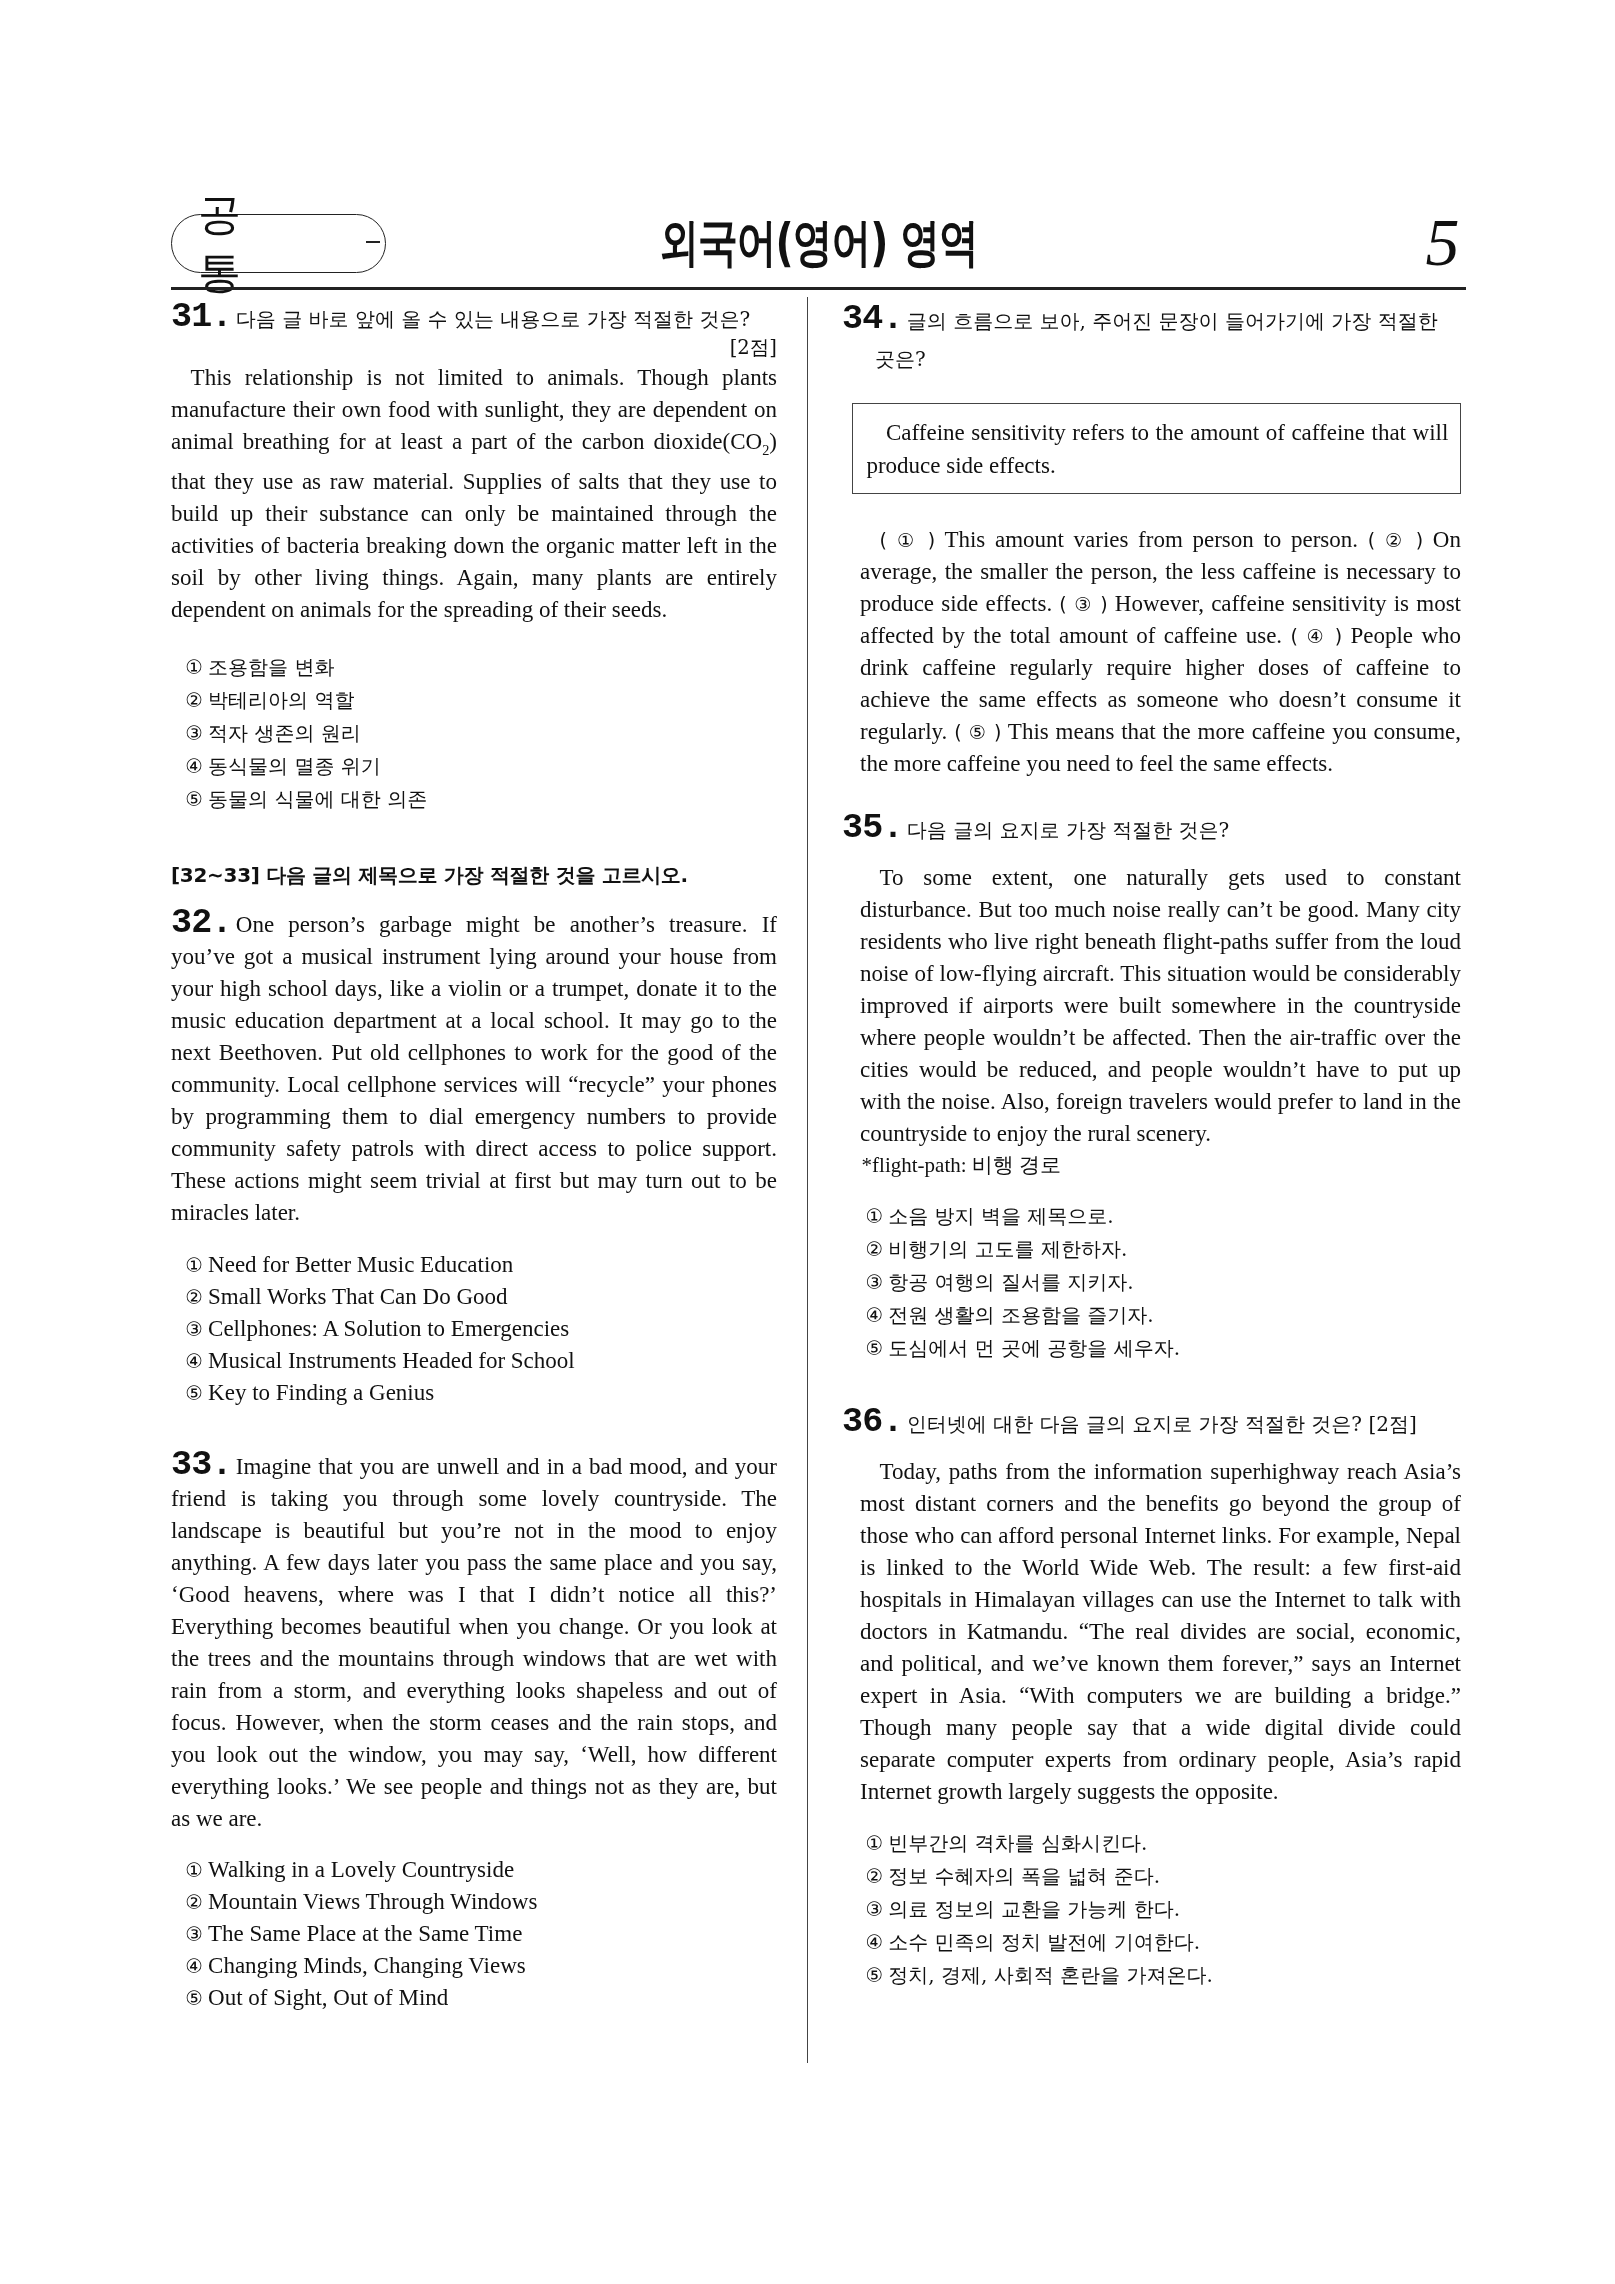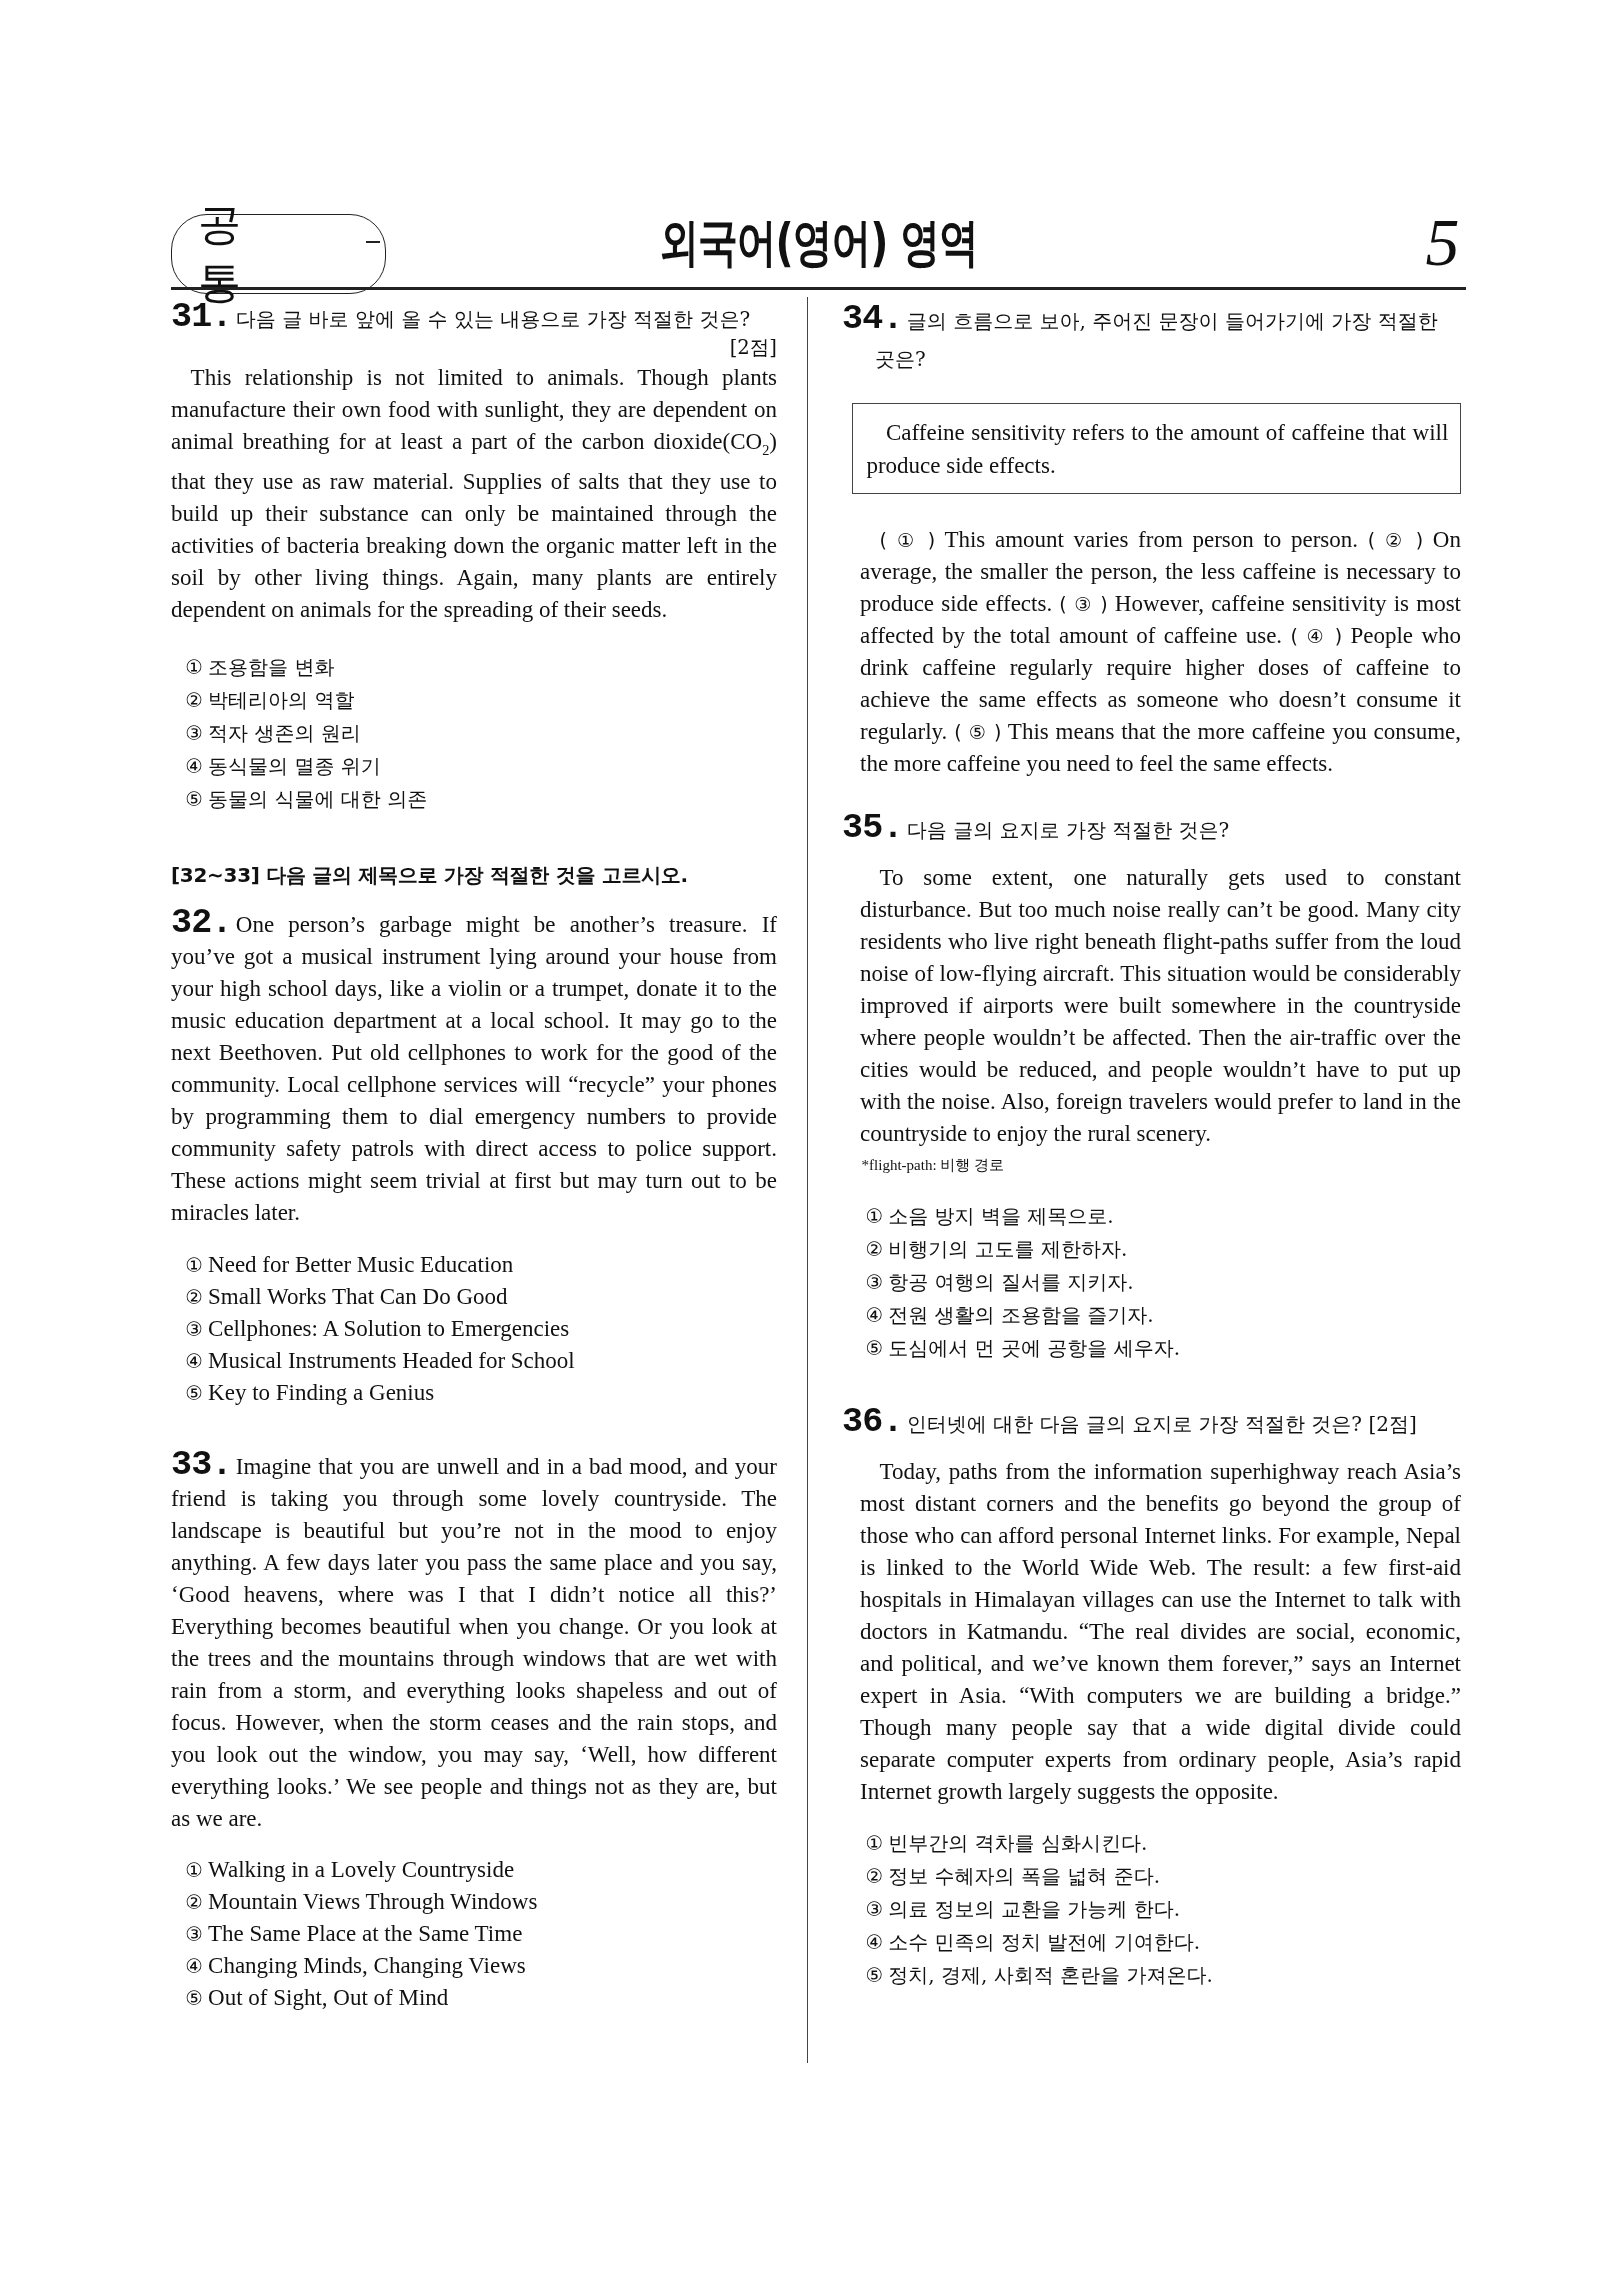--- a/index.html
+++ b/index.html
@@ -1,39 +1,39 @@
 <!DOCTYPE html>
 <html style="font-size:10.4px"><head>
   <meta charset="utf-8">
   <style>
     html, body { margin: 0; padding: 0; background: #ffffff; }
     body { width: 1616px; height: 2284px; position: relative; overflow: hidden; color: #111; font-family: "Liberation Serif", "DejaVu Serif", serif; }
     .header { position: absolute; left: 171px; top: 196px; width: 1295px; height: 95px; }
-    .badge { position: absolute; left: 0; top: 18px; width: 215px; height: 80px; border: 1.6px solid #222; border-radius: 36px; box-sizing: border-box; }
+    .badge { position: absolute; left: 0; top: 18px; width: 215px; height: 59px; border: 1.6px solid #222; border-radius: 36px; box-sizing: border-box; }
     .badge-text { position: absolute; left: 0; top: 0; width: 100%; height: 100%; display: flex; align-items: center; justify-content: center; font-family: "DejaVu Serif", serif; font-size: 43px; letter-spacing: 39px; padding-left: 26px; box-sizing: border-box; }
     .badge-dash { position: absolute; right: 5.2px; top: 26px; width: 14.3px; height: 2px; background: #222; }
     .title { position: absolute; left: 0; right: 0; top: 13px; text-align: center; font-family: "DejaVu Sans", sans-serif; font-weight: bold; font-size: 51px; transform: scaleX(0.78); letter-spacing: -1.3px; }
     .page-num { position: absolute; right: 6.5px; top: 6.5px; font-family: "Liberation Serif", serif; font-style: italic; font-size: 68px; }
     .rule { position: absolute; left: 171px; top: 287px; width: 1295px; height: 2.6px; background: #222; }
     .divider { position: absolute; left: 807px; top: 297px; width: 1.3px; height: 1766px; background: #444; }
     .col { position: absolute; top: 300px; }
     .col-left { left: 171px; width: 606px; }
     .col-right { left: 842px; width: 619px; }
     .q-head { font-family: "DejaVu Serif", serif; font-size: 20px; line-height: 34px; }
     .q-num { font-family: Liberation Mono, monospace; font-weight: bold; font-size: 35px; letter-spacing: -0.7px; margin-right: 3.9px; }
     .points { text-align: right; font-family: "DejaVu Serif", serif; font-size: 19.6px; line-height: 29px; margin-top: -2.6px; }
     .passage { font-family: "Liberation Serif", serif; font-size: 23px; line-height: 32px; text-align: justify; margin-top: 0; }
     .indent { text-indent: 19.6px; }
     .options { margin-top: 19.6px; padding-left: 14.3px; font-family: "Liberation Serif", "DejaVu Serif", serif; font-size: 23px; line-height: 31px; }
     .option { white-space: nowrap; }
     .opt-mark { font-family: "DejaVu Sans", sans-serif; font-size: 19.6px; margin-right: 5.2px; }
     .ko { font-family: "DejaVu Serif", serif; font-size: 20px; }
     .group-instr { font-family: "DejaVu Sans", sans-serif; font-weight: bold; font-size: 20px; transform-origin: left; margin-top: 46px; letter-spacing: -0.3px; }
     .given-box { border: 1.6px solid #444; margin: 25px 0 30px 10.4px; padding: 11.7px 11.7px 11.7px 13px; font-family: "Liberation Serif", serif; font-size: 23px; line-height: 33px; text-align: justify; }
-    .footnote { font-family: "Liberation Serif", serif; font-size: 15px; line-height: 31px; padding-left: 19.6px; }
+    .footnote { font-family: "Liberation Serif", serif; font-size: 21px; line-height: 31px; padding-left: 19.6px; }
     .blank { font-family: "DejaVu Sans", sans-serif; font-size: 19px; }
     sub { font-size: 14.3px; }
   </style>
 </head>
 <body>
 
 <div class="header">
   <div class="badge">
     <div class="badge-text">공 통</div>
     <div class="badge-dash"></div>

